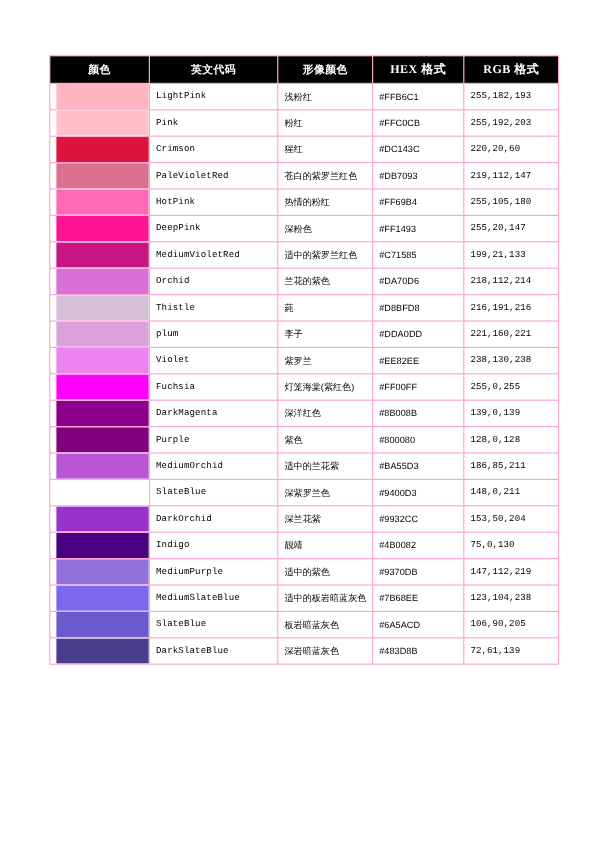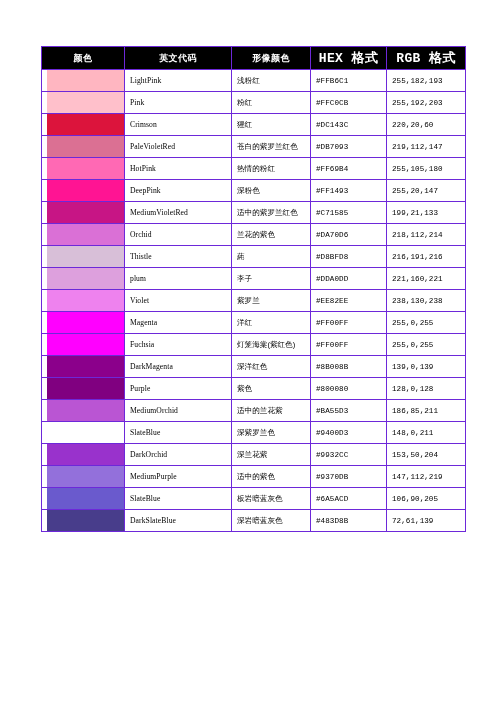--- a/index.html
+++ b/index.html
@@ -21,21 +21,21 @@
   }
   .table-wrap {
     position: absolute;
     left: 41px;
     top: 46px;
     width: 421px;
   }
   table.color-table {
     border-collapse: separate;
     border-spacing: 1px;
-    background: #6d28d9;
+    background: #f9a8d4;
     width: 421px;
     table-layout: fixed;
   }
   table.color-table thead th {
     background: #000000;
     color: #ffffff;
     font-family: "Liberation Sans", sans-serif;
     font-size: 8.5px;
     font-weight: bold;
     letter-spacing: 0.4px;
@@ -58,51 +58,51 @@
   }
   td.swatch-cell {
     padding: 0;
   }
   .swatch {
     width: 100%;
     height: 21px;
     display: block;
   }
   td.code-cell {
-    font-family: Liberation Serif, serif;
+    font-family: Liberation Mono, monospace;
     font-size: 7.4px;
     letter-spacing: 0.1px;
   }
   td.cn-cell {
     font-family: Liberation Sans, sans-serif;
     font-size: 7.6px;
     margin-left: 17px;
   }
   td.hex-cell {
-    font-family: Liberation Mono, monospace;
+    font-family: Liberation Sans, sans-serif;
     font-size: 7.2px;
     letter-spacing: 0.05px;
   }
   td.rgb-cell {
     font-family: "Liberation Mono", monospace;
     font-size: 7.2px;
     letter-spacing: 0.05px;
   }
   col.c-swatch { width: 82px; }
   col.c-code   { width: 106px; }
   col.c-cn     { width: 78px; }
   col.c-hex    { width: 75px; }
   col.c-rgb    { width: 78px; }
   .hdr-cn {
     font-family: "DejaVu Sans", sans-serif;
     font-size: 9px;
   }
   .hdr-mix {
-    font-family: Liberation Mono, monospace;
-    font-size: 13px;
+    font-family: Liberation Serif, serif;
+    font-size: 10px;
     text-align: right;
   }
 </style>
 </head>
 <body>
 
 <div class="page">
   <div class="table-wrap">
     <table class="color-table">
       <colgroup>
@@ -218,29 +218,20 @@
             </td>
             <td class="code-cell">Violet</td>
             <td class="cn-cell">紫罗兰</td>
             <td class="hex-cell">#EE82EE</td>
             <td class="rgb-cell">238,130,238</td>
           </tr>
           <tr>
             <td class="swatch-cell">
               <span class="swatch" style="background: rgb(255, 0, 255);"></span>
             </td>
-            <td class="code-cell">Magenta</td>
-            <td class="cn-cell">洋红</td>
-            <td class="hex-cell">#FF00FF</td>
-            <td class="rgb-cell">255,0,255</td>
-          </tr>
-          <tr>
-            <td class="swatch-cell">
-              <span class="swatch" style="background: rgb(255, 0, 255);"></span>
-            </td>
             <td class="code-cell">Fuchsia</td>
             <td class="cn-cell">灯笼海棠(紫红色)</td>
             <td class="hex-cell">#FF00FF</td>
             <td class="rgb-cell">255,0,255</td>
           </tr>
           <tr>
             <td class="swatch-cell">
               <span class="swatch" style="background: rgb(139, 0, 139);"></span>
             </td>
             <td class="code-cell">DarkMagenta</td>
@@ -279,26 +270,44 @@
             <td class="swatch-cell">
               <span class="swatch" style="background: rgb(153, 50, 204);"></span>
             </td>
             <td class="code-cell">DarkOrchid</td>
             <td class="cn-cell">深兰花紫</td>
             <td class="hex-cell">#9932CC</td>
             <td class="rgb-cell">153,50,204</td>
           </tr>
           <tr>
             <td class="swatch-cell">
+              <span class="swatch" style="background: rgb(75, 0, 130);"></span>
+            </td>
+            <td class="code-cell">Indigo</td>
+            <td class="cn-cell">靓靖</td>
+            <td class="hex-cell">#4B0082</td>
+            <td class="rgb-cell">75,0,130</td>
+          </tr>
+          <tr>
+            <td class="swatch-cell">
               <span class="swatch" style="background: rgb(147, 112, 219);"></span>
             </td>
             <td class="code-cell">MediumPurple</td>
             <td class="cn-cell">适中的紫色</td>
             <td class="hex-cell">#9370DB</td>
             <td class="rgb-cell">147,112,219</td>
+          </tr>
+          <tr>
+            <td class="swatch-cell">
+              <span class="swatch" style="background: rgb(123, 104, 238);"></span>
+            </td>
+            <td class="code-cell">MediumSlateBlue</td>
+            <td class="cn-cell">适中的板岩暗蓝灰色</td>
+            <td class="hex-cell">#7B68EE</td>
+            <td class="rgb-cell">123,104,238</td>
           </tr>
           <tr>
             <td class="swatch-cell">
               <span class="swatch" style="background: rgb(106, 90, 205);"></span>
             </td>
             <td class="code-cell">SlateBlue</td>
             <td class="cn-cell">板岩暗蓝灰色</td>
             <td class="hex-cell">#6A5ACD</td>
             <td class="rgb-cell">106,90,205</td>
           </tr>

